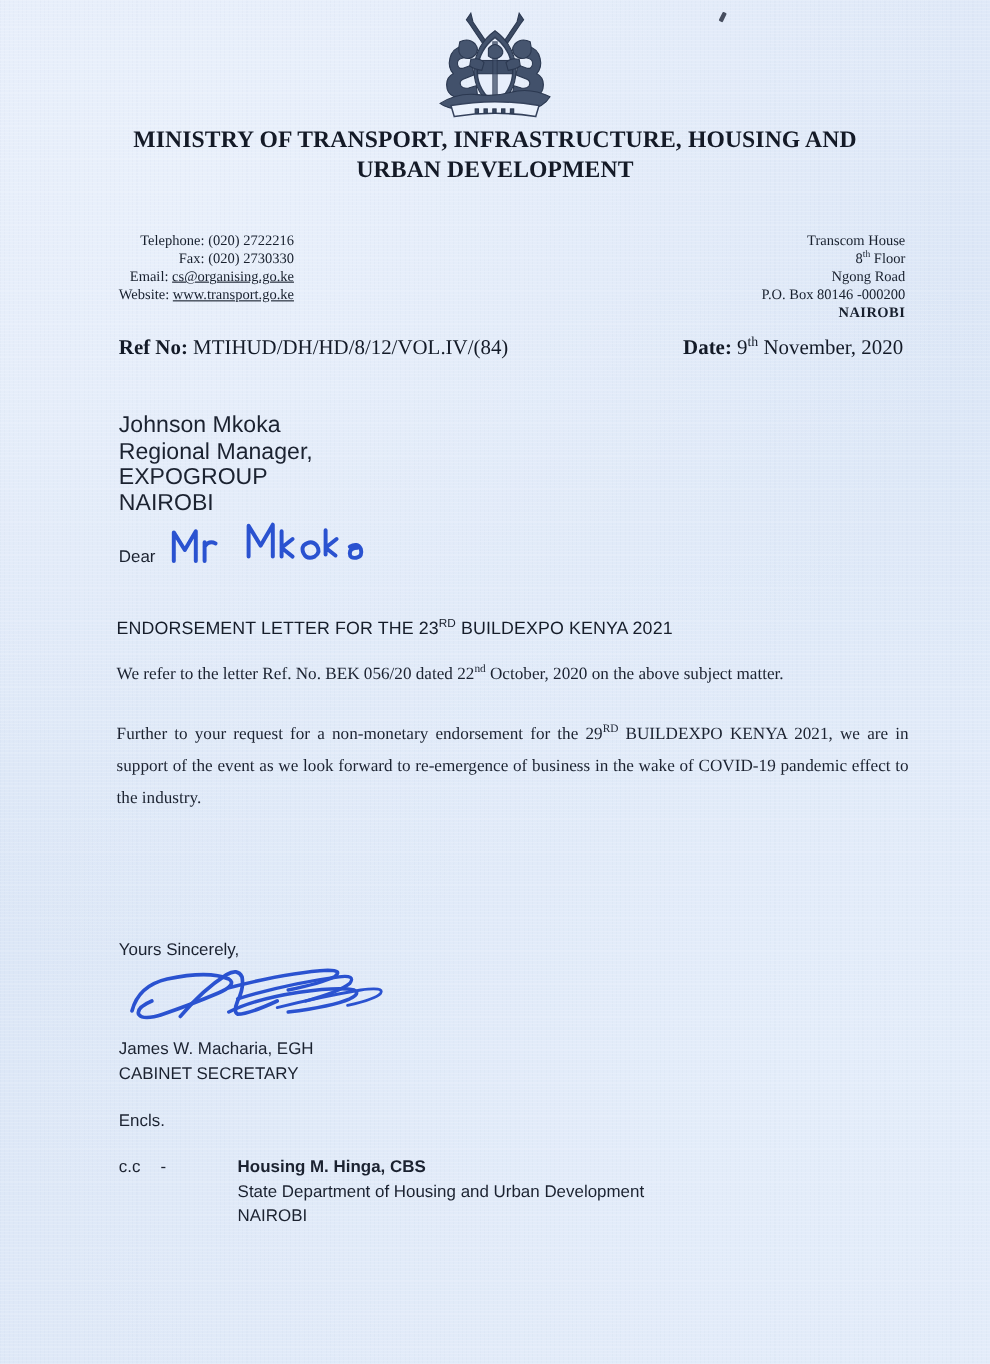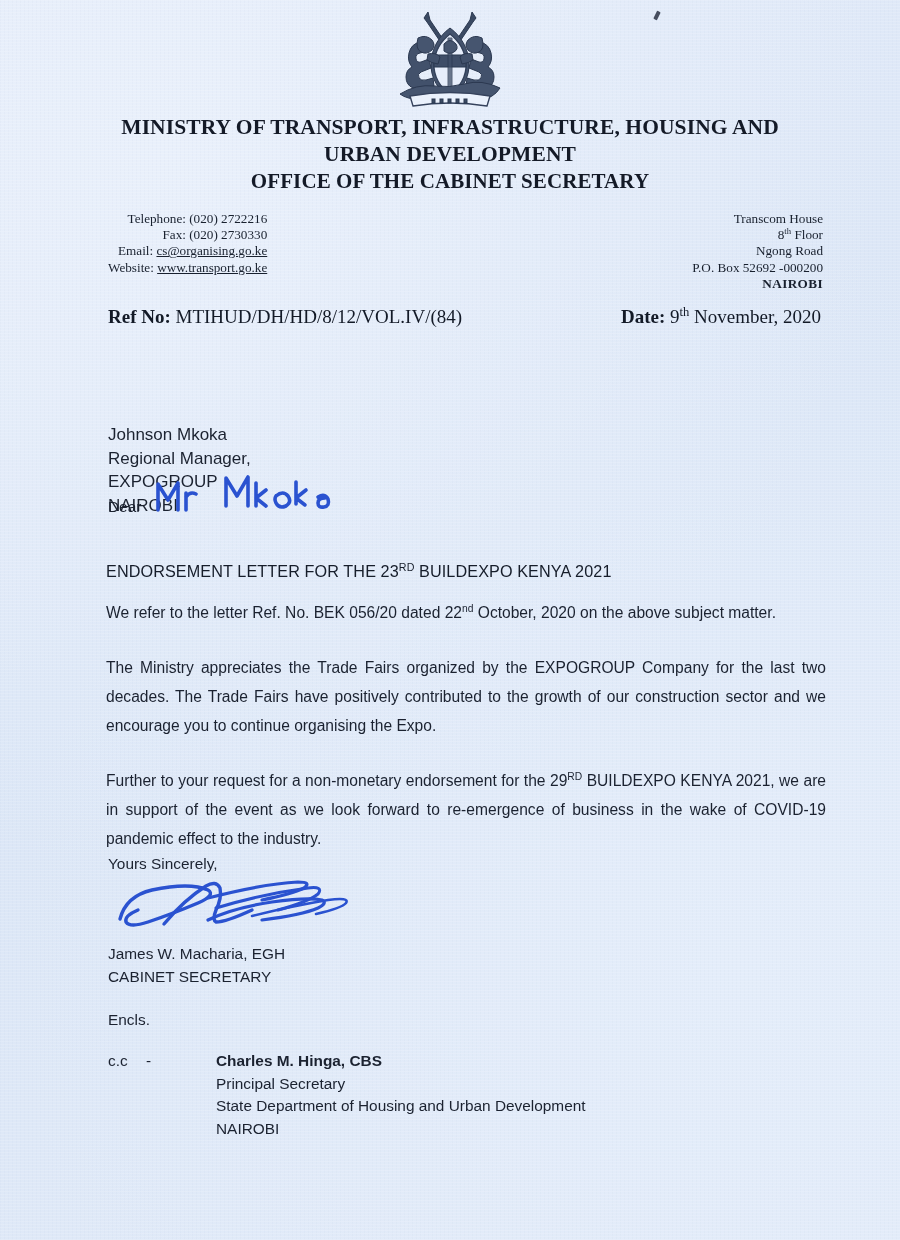--- a/index.html
+++ b/index.html
@@ -107,24 +107,23 @@
     align-items: baseline;
   }
   .refline b { font-weight: bold; }
   .date-block { padding-right: 2px; }
 
   
   .recipient {
     position: absolute;
     left: 108px;
     top: 375px;
-    font-size: 17px;
+    font-size: 21px;
     line-height: 23.5px;
     color: #1b2230;
-    margin-top: 48px;
   }
   .salutation {
     position: absolute;
     left: 108px;
     top: 498px;
     font-size: 15.4px;
     color: #1b2230;
   }
   .handwrite {
     position: absolute;
@@ -147,21 +146,21 @@
   .body-col {
     position: absolute;
     left: 106px;
     width: 720px;
     top: 598px;
     font-size: 15.6px;
     line-height: 29px;
     text-align: justify;
     color: #1b2230;
   }
-  .body-col p { margin: 0 0 26px 0; }
+  .body-col p { margin: 0 0 26px 0; font-family: Liberation Serif, serif; }
   .closing {
     position: absolute;
     left: 108px;
     top: 855px;
     font-size: 15.4px;
     color: #1b2230;
   }
   .sig {
     position: absolute;
     left: 112px;
@@ -236,21 +235,20 @@
         <rect x="64" y="91" width="3" height="4"></rect>
         <rect x="72" y="91" width="3" height="4"></rect>
         <rect x="80" y="91" width="3" height="4"></rect>
       </g>
     </g>
   </svg>
 
   <div class="org-title">
     <div>MINISTRY OF TRANSPORT, INFRASTRUCTURE, HOUSING AND</div>
     <div>URBAN DEVELOPMENT</div>
-    <div class="l3">OFFICE OF THE CABINET SECRETARY</div>
   </div>
 
   <div class="contact-left">
     <div>
       <span>Telephone:</span>
       <span>(020) 2722216</span>
     </div>
     <div>
       <span>Fax:</span>
       <span>(020)  2730330</span>
@@ -262,21 +260,21 @@
     <div>
       <span>Website:</span>
       <span class="u">www.transport.go.ke</span>
     </div>
   </div>
 
   <div class="contact-right">
     <div>Transcom House</div>
     <div><span>8</span><sup>th</sup><span> Floor</span></div>
     <div>Ngong Road</div>
-    <div>P.O. Box 52692 -000200</div>
+    <div>P.O. Box 80146 -000200</div>
     <div class="bold">NAIROBI</div>
   </div>
 
   <div class="refline">
     <div>
       <b>Ref No:</b>
       <span>MTIHUD/DH/HD/8/12/VOL.IV/(84)</span>
     </div>
     <div class="date-block">
       <b>Date:</b>
@@ -310,21 +308,20 @@
       <path d="M166 27 q7 -4 10 2 q2 7 -4 8 q-6 1 -6 -4 q0 -5 7 -5"></path>
     </g>
   </svg>
 
   <div class="subject">
     <span>ENDORSEMENT LETTER FOR THE 23</span><sup>RD</sup><span> BUILDEXPO KENYA 2021</span>
   </div>
 
   <div class="body-col">
     <p><span>We refer to the letter Ref. No. BEK 056/20 dated 22</span><sup>nd</sup><span> October, 2020 on the above subject matter.</span></p>
-    <p>The Ministry appreciates the Trade Fairs organized by the EXPOGROUP Company for the last two decades. The Trade Fairs have positively contributed to the growth of our construction sector and we encourage you to continue organising the Expo.</p>
     <p><span>Further to your request for a non-monetary endorsement for the 29</span><sup>RD</sup><span> BUILDEXPO KENYA 2021, we are in support of the event as we look forward to re-emergence of business in the wake of COVID-19 pandemic effect to the industry.</span></p>
   </div>
 
   <div class="closing">Yours Sincerely,</div>
 
   <svg class="sig" viewBox="0 0 310 62">
     <g fill="none" stroke="#2a52d0" stroke-linecap="round" stroke-linejoin="round">
       <path d="M8 47 Q14 24 40 18 Q78 10 96 18 Q104 23 86 31 Q60 42 36 50 Q18 56 14 50 Q12 44 26 38" stroke-width="3.4"></path>
       <path d="M52 52 Q72 28 94 14 Q104 8 108 16 Q110 26 104 38 Q100 48 104 50 Q114 50 140 38" stroke-width="3.4"></path>
       <path d="M96 26 Q150 12 186 10 Q200 10 192 16 Q180 22 150 28" stroke-width="3.2"></path>
@@ -338,19 +335,18 @@
     <div>James W. Macharia, EGH</div>
     <div>CABINET SECRETARY</div>
   </div>
 
   <div class="encls">Encls.</div>
 
   <div class="cc">
     <div class="cc-label">c.c</div>
     <div class="cc-dash">-</div>
     <div class="cc-body">
-      <div class="bold">Charles M. Hinga, CBS</div>
-      <div>Principal Secretary</div>
+      <div class="bold">Housing M. Hinga, CBS</div>
       <div>State Department of Housing and Urban Development</div>
       <div>NAIROBI</div>
     </div>
   </div>
 </div>
 
 </body></html>

